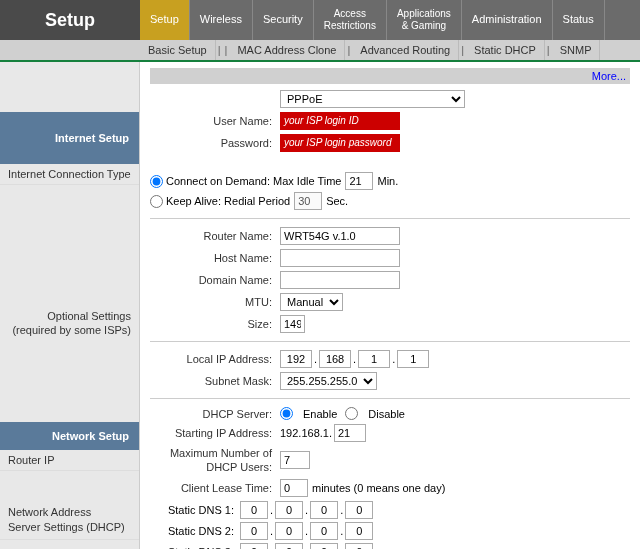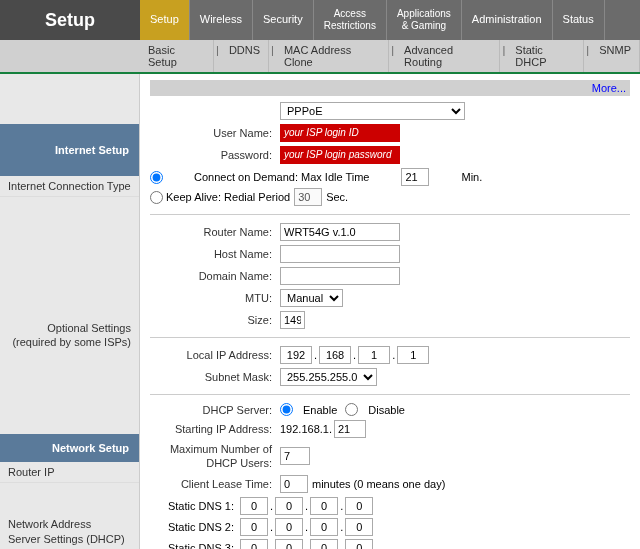--- a/index.html
+++ b/index.html
@@ -71,21 +71,20 @@
       <div class="main-nav-item" style="font-size:10px;">Access<br>Restrictions</div>
       <div class="main-nav-item" style="font-size:10px;">Applications<br>&amp; Gaming</div>
       <div class="main-nav-item">Administration</div>
       <div class="main-nav-item">Status</div>
     </div>
   </div>
 
   <div class="sub-nav">
     <div class="sub-nav-item">Basic Setup</div>
     <div class="sub-nav-sep">|</div>
-    <div class="sub-nav-item">DDNS</div>
     <div class="sub-nav-sep">|</div>
     <div class="sub-nav-item">MAC Address Clone</div>
     <div class="sub-nav-sep">|</div>
     <div class="sub-nav-item">Advanced Routing</div>
     <div class="sub-nav-sep">|</div>
     <div class="sub-nav-item">Static DHCP</div>
     <div class="sub-nav-sep">|</div>
     <div class="sub-nav-item">SNMP</div>
   </div>
 </div>
@@ -122,21 +121,21 @@
     <div class="form-row">
       <div class="form-label">User Name:</div>
       <div class="isp-placeholder">your ISP login ID</div>
     </div>
 
     <div class="form-row">
       <div class="form-label">Password:</div>
       <div class="isp-placeholder">your ISP login password</div>
     </div>
 
-    <div class="radio-row" style="margin-top:4px;gap:28px;">
+    <div class="radio-row" style="margin-top:20px;">
       <input type="radio" name="connection_mode" checked="" style="">
       <span>Connect on Demand: Max Idle Time</span>
       <input type="text" value="21" style="width: 28px; margin: 0px 4px;">
       <span>Min.</span>
     </div>
 
     <div class="radio-row">
       <input type="radio" name="connection_mode" style="">
       <span>Keep Alive: Redial Period</span>
       <input type="text" value="30" style="width: 28px; margin: 0px 4px;" disabled="">

